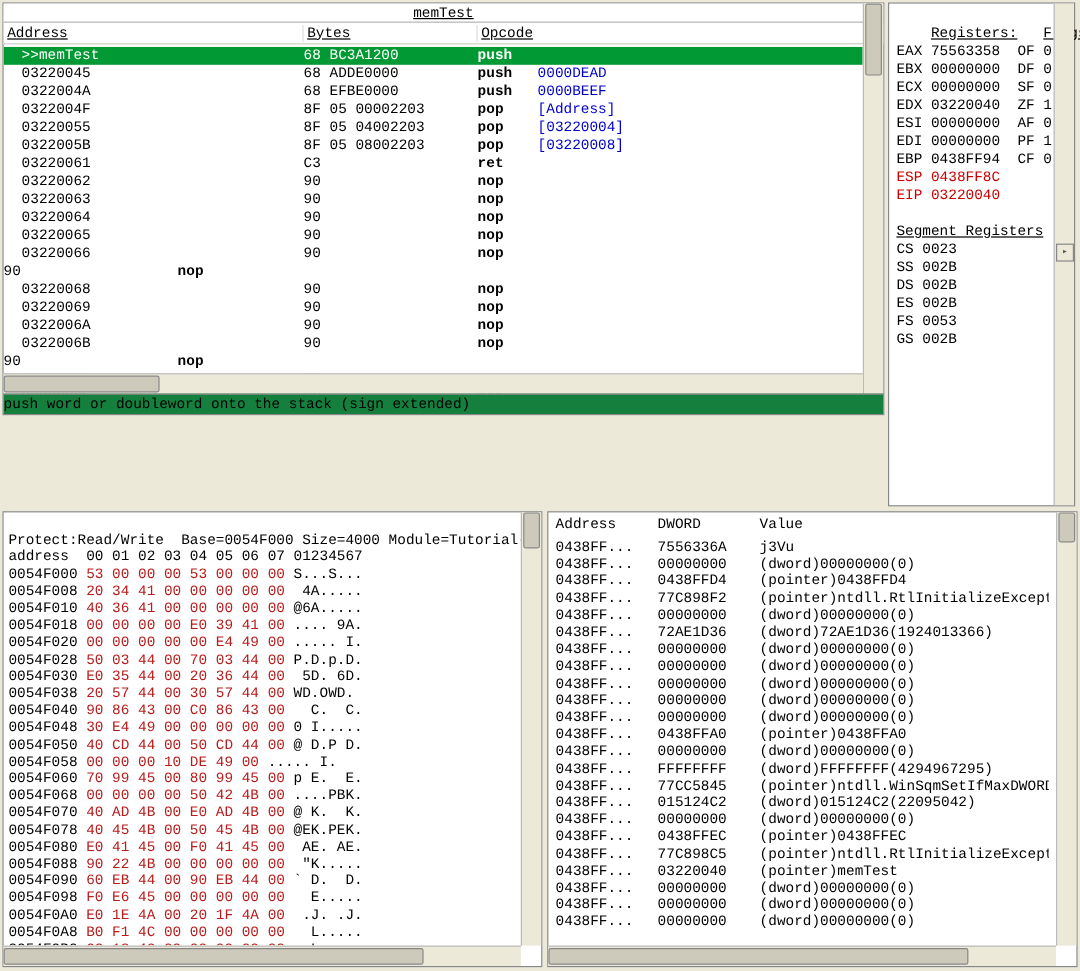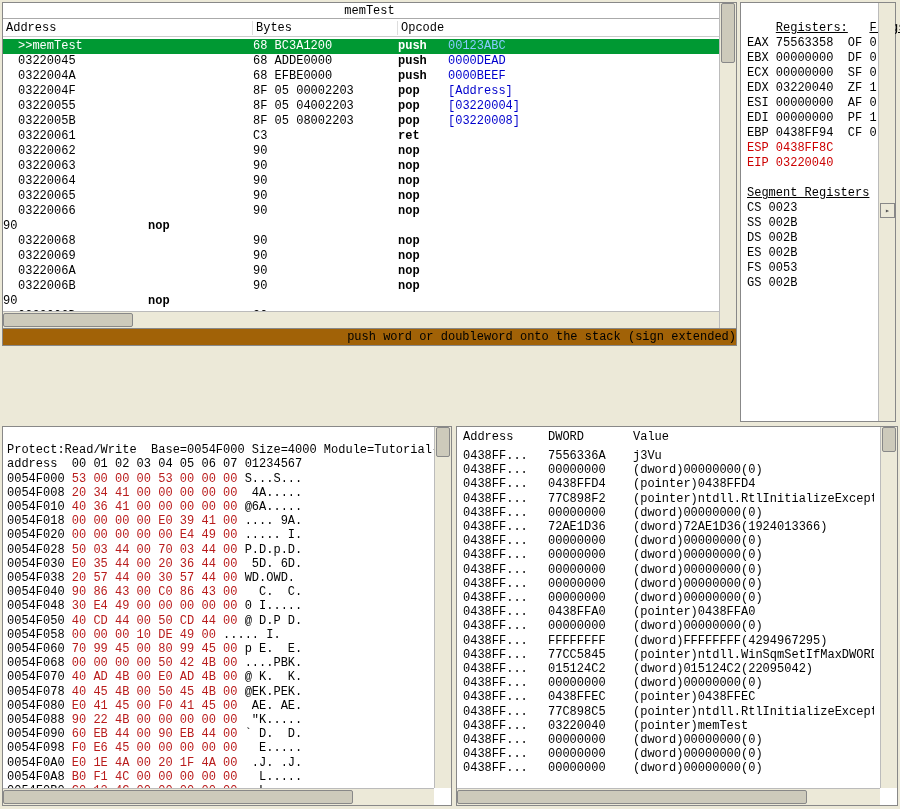--- a/index.html
+++ b/index.html
@@ -11,34 +11,34 @@
     color: #000;
     overflow: hidden;
   }
   .frame { border: 1px solid #888; background: #fff; position: absolute; }
   .scrollbar-v { position:absolute; right:0; top:0; bottom:17px; width:17px; background:#ece9d8; border-left:1px solid #bbb;}
   .scrollbar-h { position:absolute; left:0; right:17px; bottom:0; height:17px; background:#ece9d8; border-top:1px solid #bbb;}
   .scrollbar-v .thumb { position:absolute; left:1px; right:1px; background:#cdcabb; border:1px solid #888; border-radius:2px;}
   .scrollbar-h .thumb { position:absolute; top:1px; bottom:1px; background:#cdcabb; border:1px solid #888; border-radius:2px;}
   .sb-btn { position:absolute; width:15px; height:15px; background:#ece9d8; border:1px solid #888; font-size:8px; text-align:center; line-height:13px; color:#555;}
   
-  #disasm { left:2px; top:2px; width:735px; height:344px; }
+  #disasm { left:2px; top:2px; width:735px; height:344px;text-decoration:underline; }
   #disasm .title { text-align:center; background:#fff; border-bottom:1px solid #aaa; height:16px; line-height:16px; }
   #disasm .hdr { display:flex; font-weight:normal; border-bottom:1px solid #ccc; height:18px; align-items:center; background:#fff;}
   #disasm .hdr span { border-right:1px solid #ddd; padding:0 3px;}
   #disasm .rows { position:absolute; top:36px; left:0; right:17px; bottom:17px; overflow:hidden; }
   .drow { display:flex; height:15px; line-height:15px; white-space:pre; }
   .drow.sel { background:#009933; color:#fff; }
   .c-addr { width:250px; padding-left:15px;}
   .c-bytes{ width:145px;}
   .c-op   { width:50px; font-weight:bold;}
   .c-arg  { flex:1;}
   .blue { color:#0000cc;}
   .drow.sel .blue { color:#88ccff;}
-  #disasm .hint { position:absolute; left:0; right:0; bottom:0; height:17px; background:#a16207; text-align:right; line-height:17px; border-top:1px solid #888;}
+  #disasm .hint { position:absolute; left:0; right:0; bottom:0; height:17px; background:#15803d; text-align:left; line-height:17px; border-top:1px solid #888;}
   
   #regs { left:740px; top:2px; width:156px; height:420px; }
   #regs .body { position:absolute; top:0; left:0; right:17px; bottom:0; padding:3px 6px; line-height:15px; white-space:pre;}
   #regs .h { text-decoration:underline; }
   #regs .red { color:#cc0000;}
   
   #hex { left:2px; top:426px; width:450px; height:380px; }
   #hex .body { position:absolute; top:0; left:0; right:17px; bottom:17px; padding:2px 4px; white-space:pre; line-height:14.2px; overflow:hidden;}
   .hexgreen { color:#b91c1c;}
   
@@ -56,21 +56,21 @@
 <body>
 
 <div id="disasm" class="frame">
   <div class="title">memTest</div>
   <div class="hdr">
     <span style="width:250px">Address</span>
     <span style="width:145px">Bytes</span>
     <span style="flex:1">Opcode</span>
   </div>
   <div class="rows" id="disasm-rows">
-      <div class="drow sel"><span class="c-addr">&gt;&gt;memTest</span><span class="c-bytes">68 BC3A1200</span><span class="c-op">push</span><span class="c-arg blue">00123ABC</span></div>
+      <div class="drow sel"><span class="c-addr">&gt;&gt;memTest</span><span class="c-bytes">68 BC3A1200</span><span class="c-op">push</span></div>
       <div class="drow"><span class="c-addr">03220045</span><span class="c-bytes">68 ADDE0000</span><span class="c-op">push</span><span class="c-arg blue">0000DEAD</span></div>
       <div class="drow"><span class="c-addr">0322004A</span><span class="c-bytes">68 EFBE0000</span><span class="c-op">push</span><span class="c-arg blue">0000BEEF</span></div>
       <div class="drow"><span class="c-addr">0322004F</span><span class="c-bytes">8F 05 00002203</span><span class="c-op">pop</span><span class="c-arg blue">[Address]</span></div>
       <div class="drow"><span class="c-addr">03220055</span><span class="c-bytes">8F 05 04002203</span><span class="c-op">pop</span><span class="c-arg blue">[03220004]</span></div>
       <div class="drow"><span class="c-addr">0322005B</span><span class="c-bytes">8F 05 08002203</span><span class="c-op">pop</span><span class="c-arg blue">[03220008]</span></div>
       <div class="drow"><span class="c-addr">03220061</span><span class="c-bytes">C3</span><span class="c-op">ret</span><span class="c-arg "></span></div>
       <div class="drow"><span class="c-addr">03220062</span><span class="c-bytes">90</span><span class="c-op">nop</span><span class="c-arg "></span></div>
       <div class="drow"><span class="c-addr">03220063</span><span class="c-bytes">90</span><span class="c-op">nop</span><span class="c-arg "></span></div>
       <div class="drow"><span class="c-addr">03220064</span><span class="c-bytes">90</span><span class="c-op">nop</span><span class="c-arg "></span></div>
       <div class="drow"><span class="c-addr">03220065</span><span class="c-bytes">90</span><span class="c-op">nop</span><span class="c-arg "></span></div>

